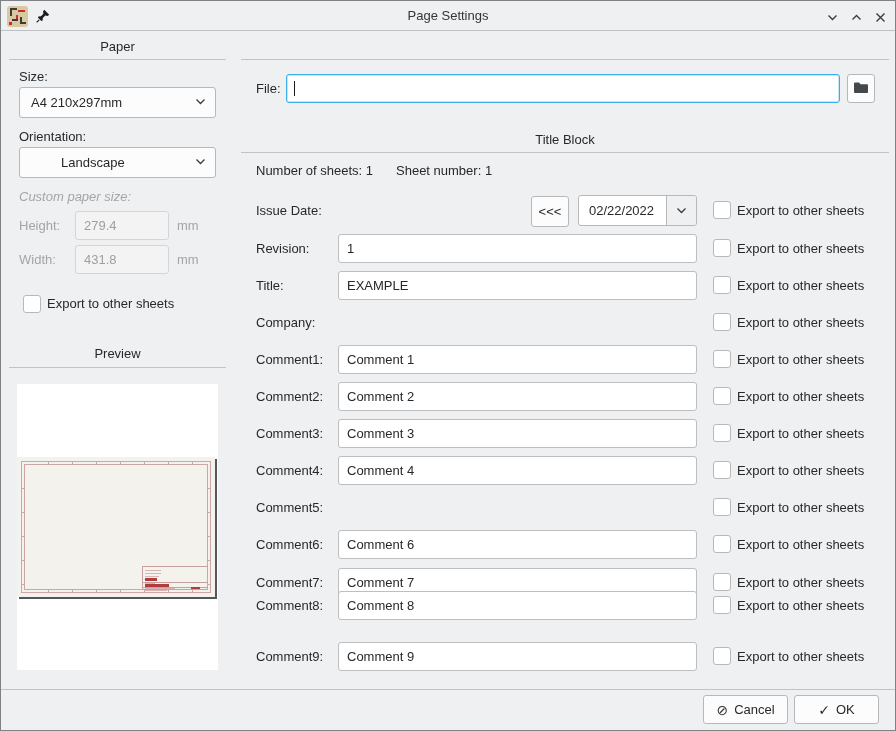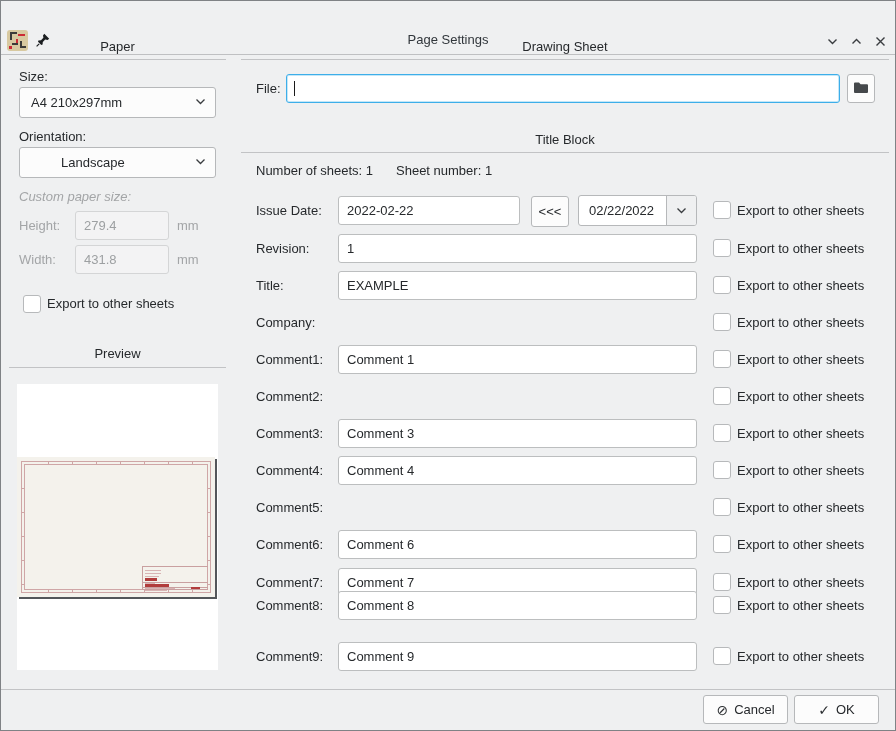--- a/index.html
+++ b/index.html
@@ -1,21 +1,21 @@
 <!DOCTYPE html>
 <html><head>
 <meta charset="utf-8">
 <style>
   * { margin:0; padding:0; box-sizing:border-box; }
   html,body { width:896px; height:731px; }
   body { font-family:"Liberation Sans","DejaVu Sans",sans-serif; font-size:13px; color:#26292c; }
   .window { position:relative; width:896px; height:731px; background:#eff0f1; border:1px solid #7f8285; overflow:hidden; }
 
   
-  .titlebar { position:absolute; left:0; top:0; width:100%; height:30px; background:#eff0f1; border-bottom:1px solid #bfc0c2;margin-top:24px; }
+  .titlebar { position:absolute; left:0; top:0; width:100%; height:30px; background:#eff0f1; border-bottom:1px solid #bfc0c2; }
   .titlebar .wtitle { position:absolute; left:0; top:0; width:100%; height:30px; line-height:29px; text-align:center; color:#31363b; }
   .tb-icon { position:absolute; top:4px; width:22px; height:22px; display:flex; align-items:center; justify-content:center; }
   .tb-btn  { position:absolute; top:7px; width:18px; height:18px; display:flex; align-items:center; justify-content:center; cursor:default; }
 
   
   .hline { position:absolute; height:1px; background:#c2c3c5; }
   .sect-h { position:absolute; text-align:center; color:#26292c; }
   .combo { position:absolute; height:31px; background:#fcfcfc; border:1px solid #b6b8ba; border-radius:3px;
            display:flex; align-items:center; padding:0 8px 0 11px; }
   .combo .ctext { flex:1 1 auto; }
@@ -162,21 +162,20 @@
           <div class="tb-line" style="left:2px;  top:21px; width:30px;"></div>
           <div class="tb-bold" style="left:48px; top:20px; width:9px; height:3px;"></div>
           <div class="tb-rule" style="top:22px;"></div>
           <div class="tb-line" style="left:2px; top:23px; width:22px;"></div>
         </div>
       </div>
     </div>
   </div>
 
   <div class="right-panel">
-    <div class="sect-h" style="left:0; top:8px; width:648px;">Drawing Sheet</div>
     <div class="hline" style="left:0; top:28px; width:648px;"></div>
 
     <div class="lbl" style="left:15px; top:43px; height:29px; line-height:29px;">File:</div>
     <div class="file-wrap">
       <input value="" style="">
       <div class="caret"></div>
     </div>
     <button class="btn" style="left:606px; top:43px; width:28px;">
       <span>
         <svg width="16" height="13" viewBox="0 0 16 13">
@@ -186,21 +185,20 @@
     </button>
 
     <div class="sect-h" style="left:0; top:101px; width:648px;">Title Block</div>
     <div class="hline" style="left:0; top:121px; width:648px;"></div>
 
     <div class="lbl" style="left:15px; top:132px;">Number of sheets: 1</div>
     <div class="lbl" style="left:155px; top:132px;">Sheet number: 1</div>
 
     <div class="row" style="top:164px;">
       <div class="rlbl">Issue Date:</div>
-      <input class="txt rinput" style="width: 182px;" value="2022-02-22">
       <button class="btn" style="left:290px; top:1px; width:38px; height:31px;">
           <span>&lt;&lt;&lt;</span>
         </button>
       <div class="datecombo">
         <span class="dfield">02/22/2022</span>
         <span class="darrow">
           <svg width="13" height="13" viewBox="0 0 13 13">
               <path d="M2.5 4.5 L6.5 8.5 L10.5 4.5" fill="none" stroke="#3a3d40" stroke-width="1.3"></path>
             </svg>
         </span>
@@ -227,20 +225,21 @@
       <div class="rchklbl">Export to other sheets</div>
     </div>
     <div class="row" style="top:313px;">
       <div class="rlbl">Comment1:</div>
       <input class="txt rinput" value="Comment 1" style="">
       <div class="chk rchk"></div>
       <div class="rchklbl">Export to other sheets</div>
     </div>
     <div class="row" style="top:350px;">
       <div class="rlbl">Comment2:</div>
+      <input class="txt rinput" value="Comment 2" style="">
       <div class="chk rchk"></div>
       <div class="rchklbl">Export to other sheets</div>
     </div>
     <div class="row" style="top:387px;">
       <div class="rlbl">Comment3:</div>
       <input class="txt rinput" value="Comment 3" style="">
       <div class="chk rchk"></div>
       <div class="rchklbl">Export to other sheets</div>
     </div>
     <div class="row" style="top:424px;">

